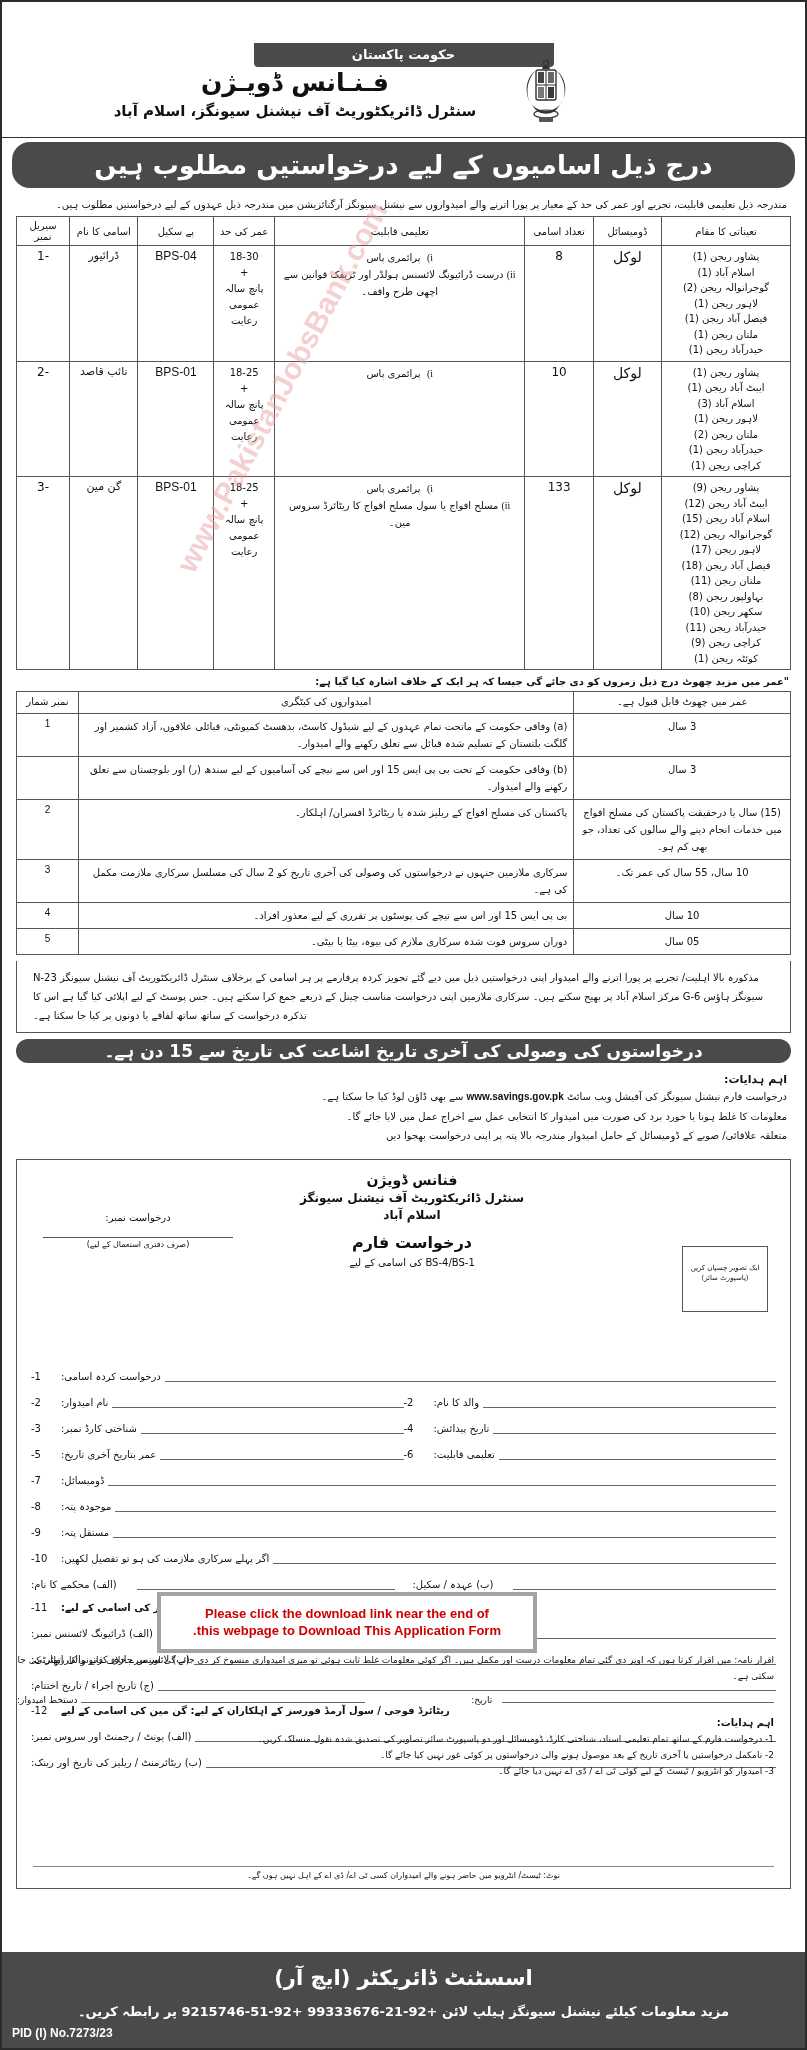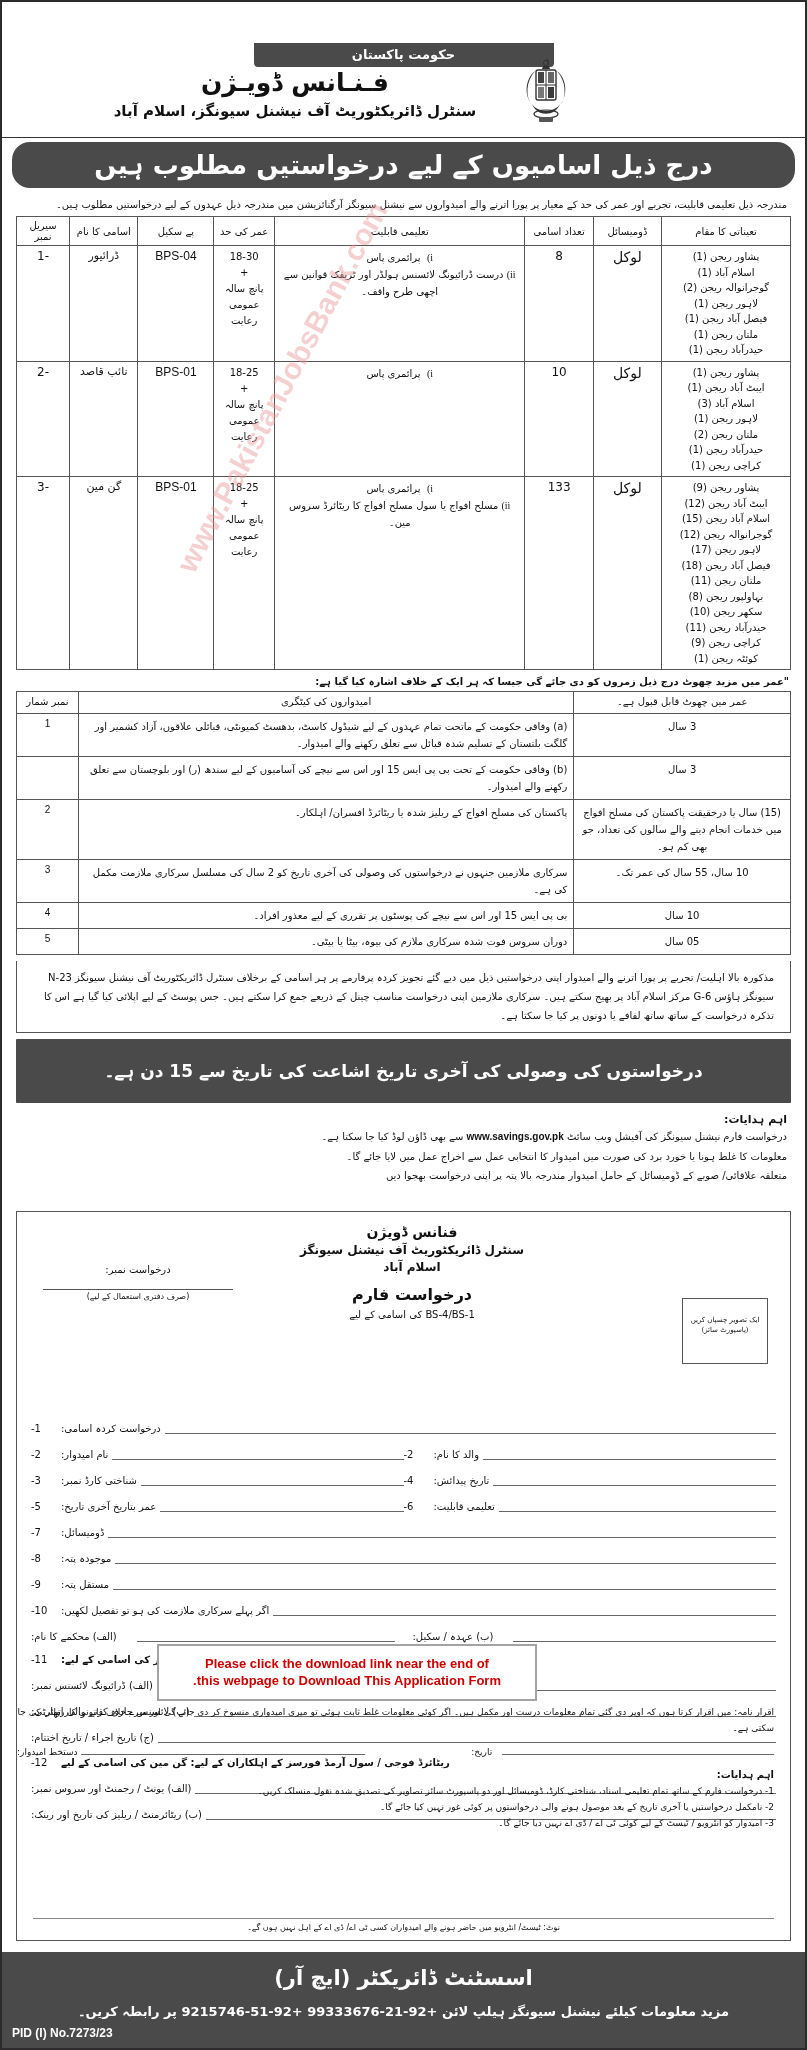--- a/index.html
+++ b/index.html
@@ -80,21 +80,21 @@
   .dark-banner {
     background: #4a4a4a;
     color: #fff;
     text-align: center;
     font-weight: bold;
     padding: 8px 6px;
     margin: 4px 10px;
     border-radius: 14px;
   }
   .banner-big { font-size: 26px; border-radius: 18px; }
-  .banner-mid { font-size: 17px; border-radius: 1px; margin: 0; padding: 22px 6px;}
+  .banner-mid { font-size: 17px; border-radius: 12px; margin: 0; padding: 2px 6px;}
 
   .intro-line {
     font-size: 10px;
     text-align: right;
     padding: 6px 18px 4px 18px;
     line-height: 1.4;
   }
 
   
   .tbl-wrap { padding: 0 14px; }
@@ -146,21 +146,21 @@
     padding: 4px 6px;
     vertical-align: top;
   }
   table.relax th { font-weight: normal; text-align: center; height: 22px; }
   td.rcat { text-align: right; line-height: 1.7; }
   td.rval { text-align: center; line-height: 1.7; }
   td.rnum { text-align: center; font-family: "Liberation Sans", sans-serif; }
 
   .para-block {
     font-size: 10px;
-    text-align: right;
+    text-align: left;
     padding: 7px 16px;
     line-height: 1.9;
     border: 1px solid #555;
     margin: 6px 14px 0 14px;
     border-top: none;
   }
 
   .hidayat-head {
     font-size: 11px;
     font-weight: bold;
@@ -172,21 +172,21 @@
     text-align: right;
     padding: 0 18px 6px 18px;
     line-height: 1.85;
   }
   .hidayat-list div { margin-bottom: 1px; }
   .urlx { font-family: "Liberation Sans", sans-serif; font-weight: bold; }
 
   
   .form-box {
     border: 1px solid #555;
-    margin: 18px 14px;
+    margin: 6px 14px;
     padding: 10px 12px 8px 29px;
     position: relative;
     height: 730px;
   }
   .form-title-block { text-align: center; line-height: 1.45; }
   .ft1 { font-size: 14px; font-weight: bold; }
   .ft2 { font-size: 12px; font-weight: bold; }
   .ft3 { font-size: 12px; font-weight: bold; }
   .ft-darkhwast { font-size: 16px; font-weight: bold; margin-top: 6px; }
   .ft-bs { font-size: 10px; margin-top: 2px; }
@@ -231,21 +231,21 @@
   .sub-ab {
     display: flex; flex-direction: row-reverse; gap: 18px; margin: 6px 0 12px 0;
   }
   .sub-ab > div { flex: 1; display: flex; flex-direction: row-reverse; align-items: flex-end; gap: 20px; }
 
   .red-note {
     position: absolute;
     left: 140px;
     top: 432px;
     width: 380px;
-    border: 2px solid #a3a3a3;
+    border: 4px solid #a3a3a3;
     background: #fff;
     color: #cc0000;
     font-family: "Liberation Sans", sans-serif;
     font-weight: bold;
     font-size: 13px;
     text-align: center;
     padding: 9px 8px;
     line-height: 1.35;
     z-index: 20;
   }

